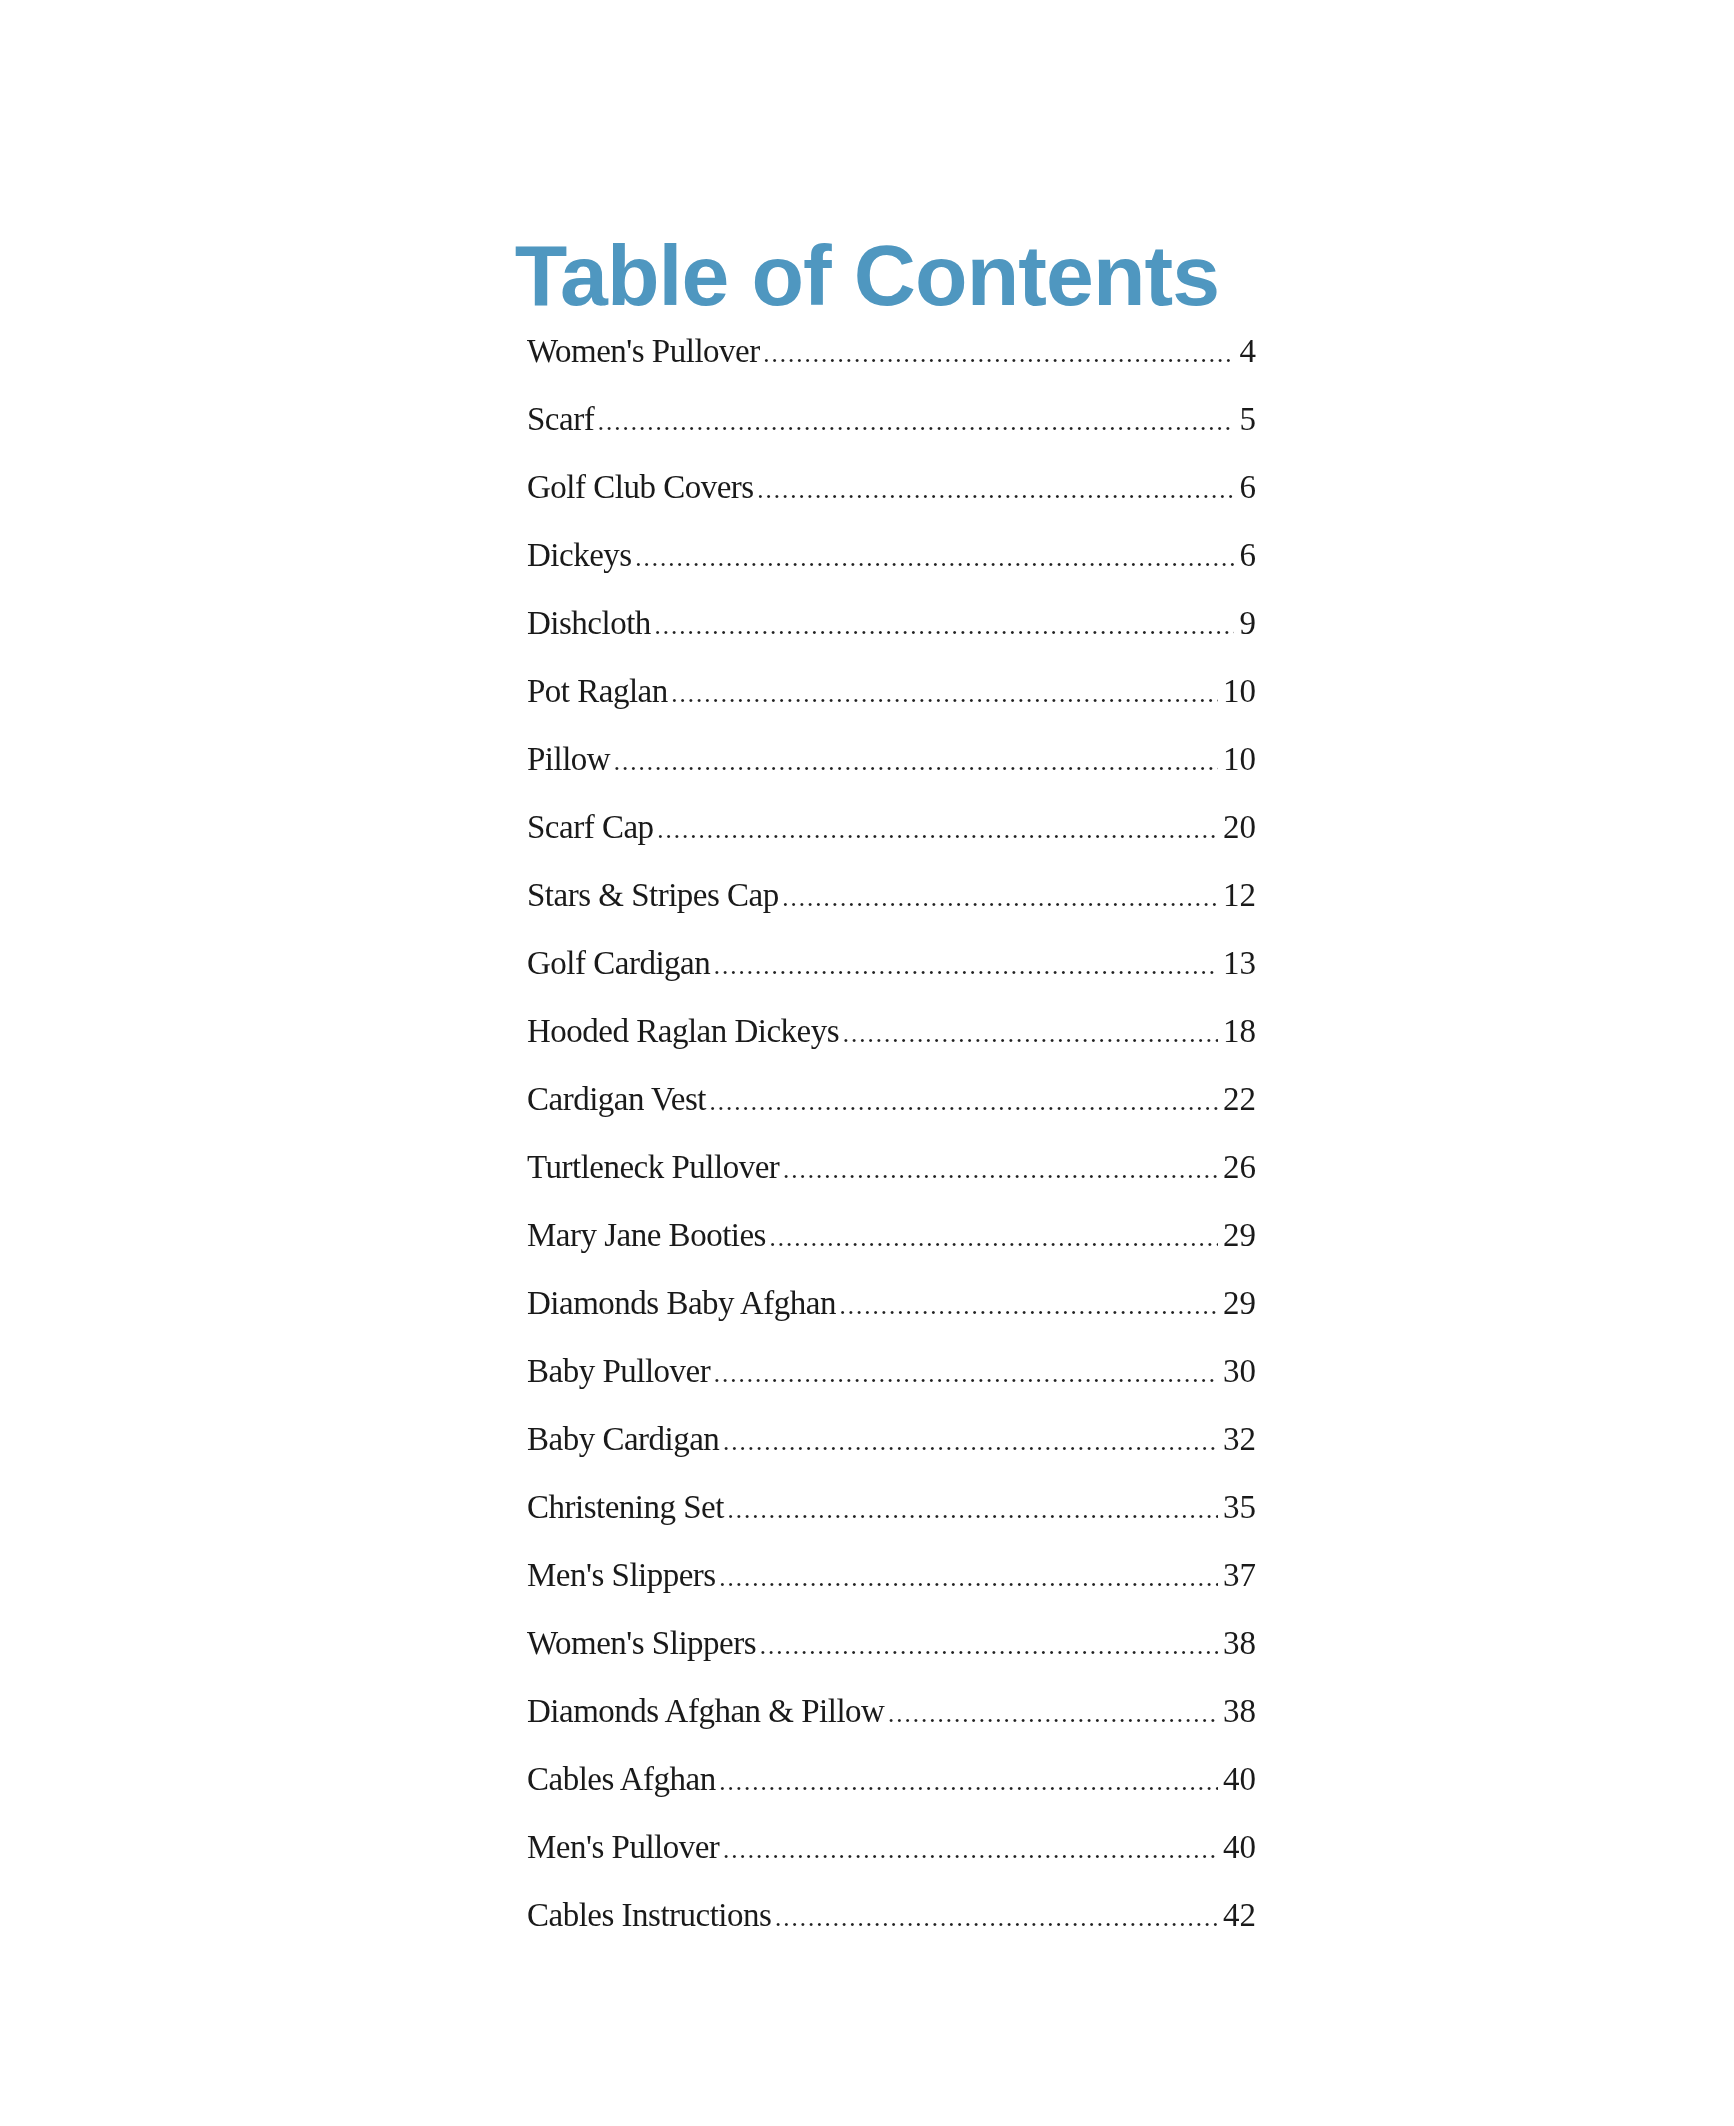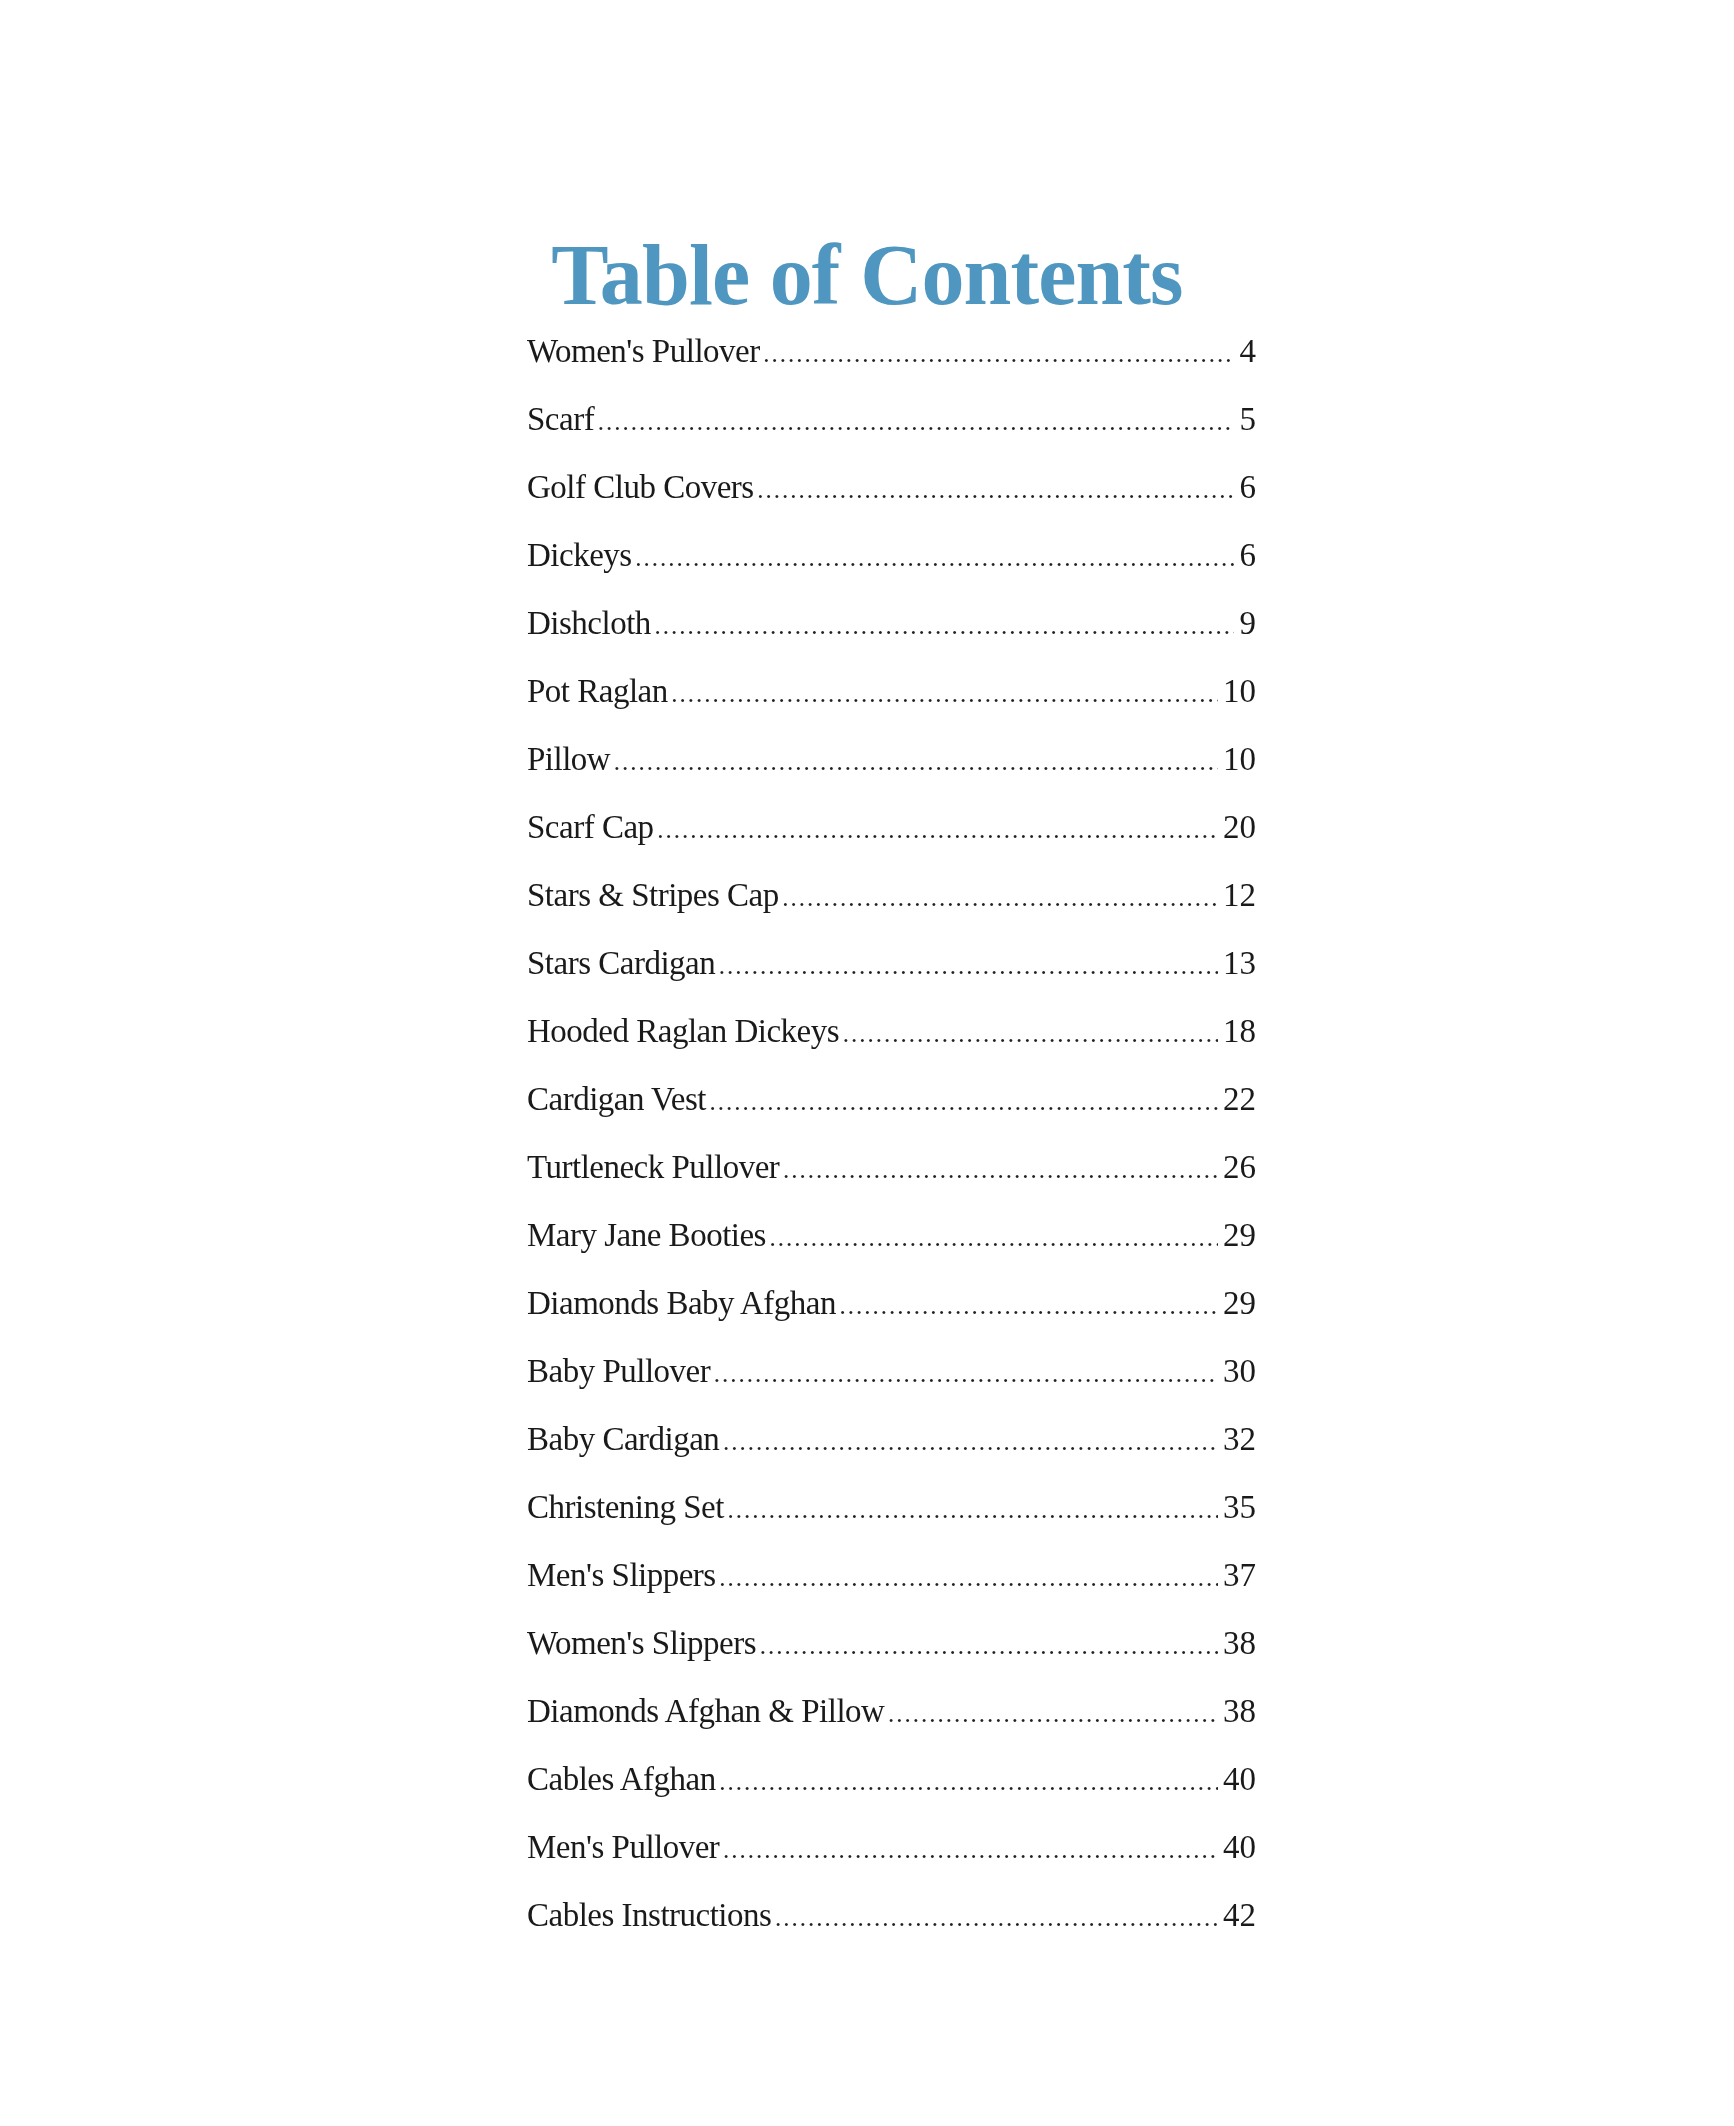--- a/index.html
+++ b/index.html
@@ -19,21 +19,21 @@
       left: 0; top: 0;
       width: 1734px;
       height: 2126px;
     }
     .title {
       position: absolute;
       left: 0;
       width: 1734px;
       top: 159px;
       text-align: center;
-      font-family: Liberation Serif, serif;
+      font-family: Liberation Sans, sans-serif;
       font-weight: bold;
       font-size: 86px;
       line-height: 116px;
       color: #4f97c0;
       letter-spacing: -0.9px;
     }
     .toc {
       position: absolute;
       left: 479px;
       top: 317px;
@@ -118,21 +118,21 @@
     <span class="label">Scarf Cap</span>
     <span class="leader"></span>
     <span class="page-num">20</span>
   </div>
       <div class="row">
     <span class="label">Stars &amp; Stripes Cap</span>
     <span class="leader"></span>
     <span class="page-num">12</span>
   </div>
       <div class="row">
-    <span class="label">Stars Cardigan</span>
+    <span class="label">Golf Cardigan</span>
     <span class="leader"></span>
     <span class="page-num">13</span>
   </div>
       <div class="row">
     <span class="label">Hooded Raglan Dickeys</span>
     <span class="leader"></span>
     <span class="page-num">18</span>
   </div>
       <div class="row">
     <span class="label">Cardigan Vest</span>

